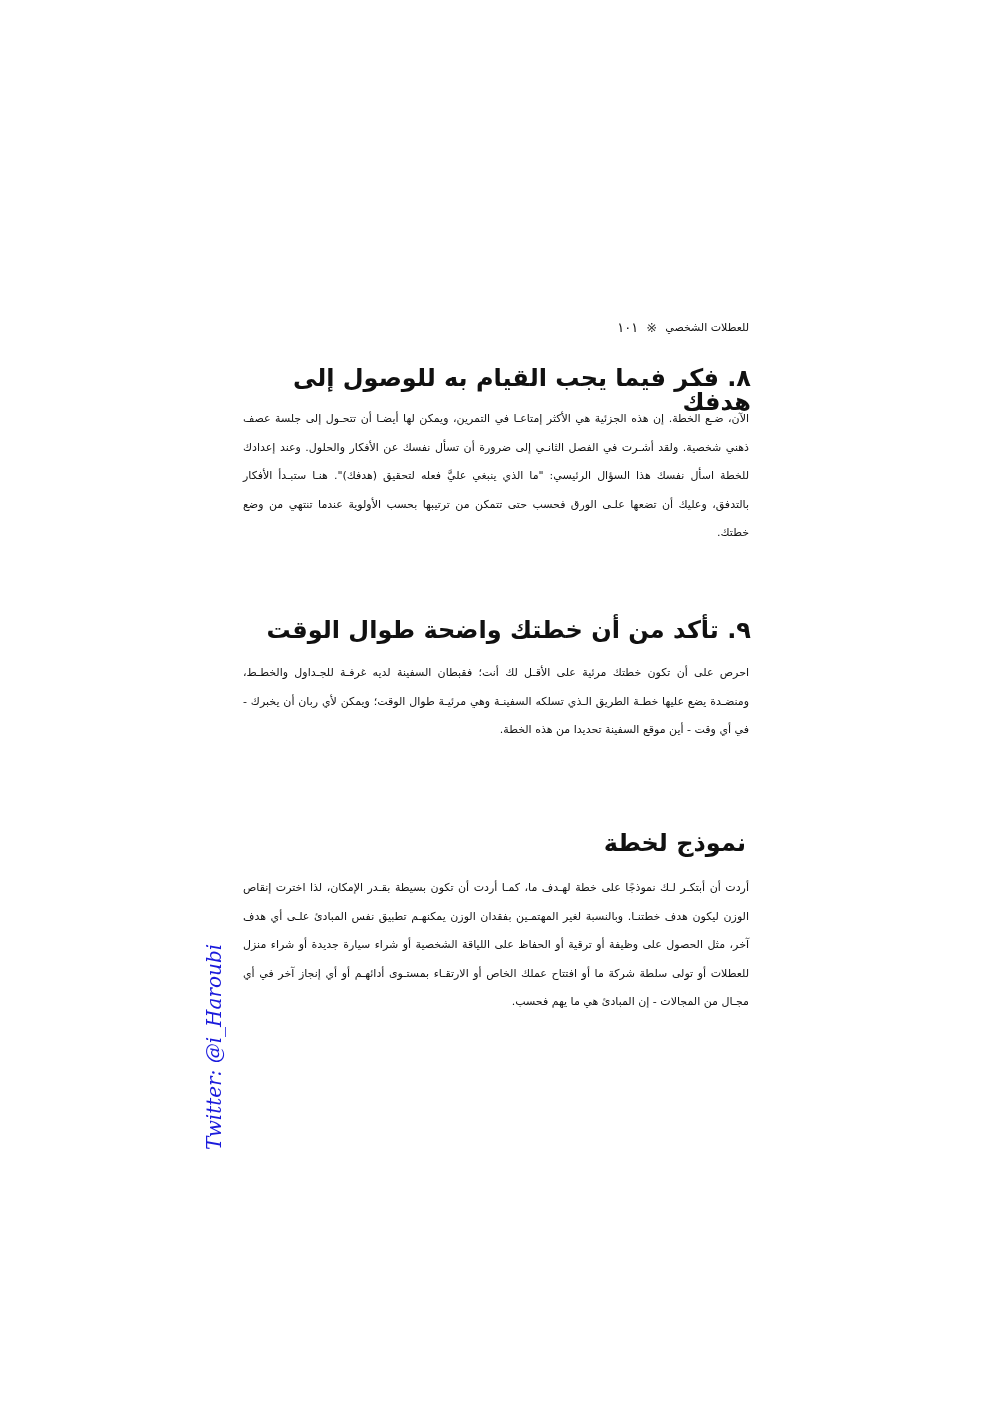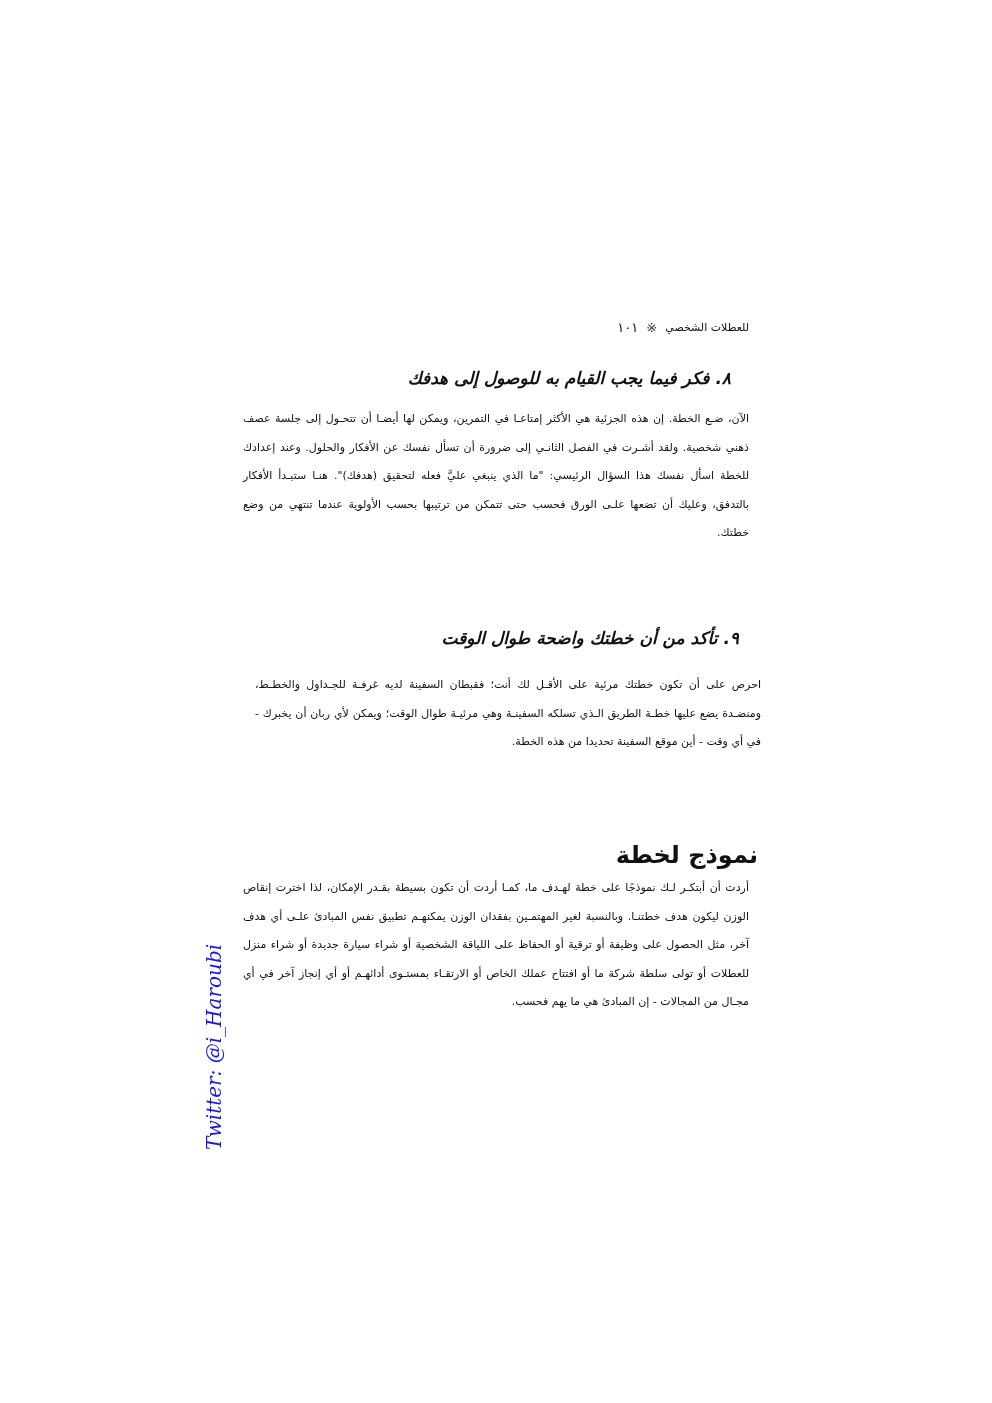--- a/index.html
+++ b/index.html
@@ -7,22 +7,22 @@
       width: 992px; height: 1403px; background: #ffffff; position: relative;
       overflow: hidden; font-family: "DejaVu Sans", sans-serif; color: #111;
     }
     .running-header {
       position: absolute; left: 243px; top: 318px; width: 506px; height: 18px;
       direction: rtl; font-size: 11px; display: flex; align-items: center; gap: 8px;
     }
     .running-header .ornament { font-size: 13px; color: #333; }
     .running-header .pagenum { font-size: 13px; }
     .section-heading {
-      position: absolute; left: 225px; width: 506px; direction: rtl;
-      font-weight: bold; font-style: italic; font-size: 17px; line-height: 24px;
+      position: absolute; left: 245px; width: 506px; direction: rtl;
+      font-weight: bold; font-size: 24px; line-height: 24px;
     }
     .para {
       position: absolute; left: 243px; width: 506px; direction: rtl;
       font-size: 11px; line-height: 28.5px; text-align: justify;
       text-align-last: right;
     }
     .main-heading {
       position: absolute; left: 243px; width: 503px; direction: rtl;
       font-weight: bold; font-size: 24px; line-height: 30px;
     }
@@ -37,19 +37,19 @@
 
 <div class="running-header">
   <span>للعطلات الشخصي</span>
   <span class="ornament">※</span>
   <span class="pagenum">١٠١</span>
 </div>
 
 <h2 class="section-heading" style="top:366px; margin:0;">٨. فكر فيما يجب القيام به للوصول إلى هدفك</h2>
 <p class="para" style="top:405px; margin:0;">الآن، ضـع الخطة. إن هذه الجزئية هي الأكثر إمتاعـا في التمرين، ويمكن لها أيضـا أن تتحـول إلى جلسة عصف ذهني شخصية. ولقد أشـرت في الفصل الثانـي إلى ضرورة أن تسأل نفسك عن الأفكار والحلول. وعند إعدادك للخطة اسأل نفسك هذا السؤال الرئيسي: "ما الذي ينبغي عليَّ فعله لتحقيق (هدفك)". هنـا ستبـدأ الأفكار بالتدفق، وعليك أن تضعها علـى الورق فحسب حتى تتمكن من ترتيبها بحسب الأولوية عندما تنتهي من وضع خطتك.</p>
 
-<h2 class="section-heading" style="top:618px; margin:8px;">٩. تأكد من أن خطتك واضحة طوال الوقت</h2>
-<p class="para" style="top:659px; margin:12px;">احرص على أن تكون خطتك مرئية على الأقـل لك أنت؛ فقبطان السفينة لديه غرفـة للجـداول والخطـط، ومنضـدة يضع عليها خطـة الطريق الـذي تسلكه السفينـة وهي مرئيـة طوال الوقت؛ ويمكن لأي ربان أن يخبرك - في أي وقت - أين موقع السفينة تحديدا من هذه الخطة.</p>
+<h2 class="section-heading" style="top:618px; margin:0;">٩. تأكد من أن خطتك واضحة طوال الوقت</h2>
+<p class="para" style="top:659px; margin:0;">احرص على أن تكون خطتك مرئية على الأقـل لك أنت؛ فقبطان السفينة لديه غرفـة للجـداول والخطـط، ومنضـدة يضع عليها خطـة الطريق الـذي تسلكه السفينـة وهي مرئيـة طوال الوقت؛ ويمكن لأي ربان أن يخبرك - في أي وقت - أين موقع السفينة تحديدا من هذه الخطة.</p>
 
-<h1 class="main-heading" style="top:828px; margin:12px;">نموذج لخطة</h1>
+<h1 class="main-heading" style="top:828px; margin:0;">نموذج لخطة</h1>
 <p class="para" style="top:874px; margin:0;">أردت أن أبتكـر لـك نموذجًا على خطة لهـدف ما، كمـا أردت أن تكون بسيطة بقـدر الإمكان، لذا اخترت إنقاص الوزن ليكون هدف خطتنـا. وبالنسبة لغير المهتمـين بفقدان الوزن يمكنهـم تطبيق نفس المبادئ علـى أي هدف آخر، مثل الحصول على وظيفة أو ترقية أو الحفاظ على اللياقة الشخصية أو شراء سيارة جديدة أو شراء منزل للعطلات أو تولى سلطة شركة ما أو افتتاح عملك الخاص أو الارتقـاء بمستـوى أدائهـم أو أي إنجاز آخر في أي مجـال من المجالات - إن المبادئ هي ما يهم فحسب.</p>
 
 <div class="watermark">Twitter: @i_Haroubi</div>
 
 </body></html>

